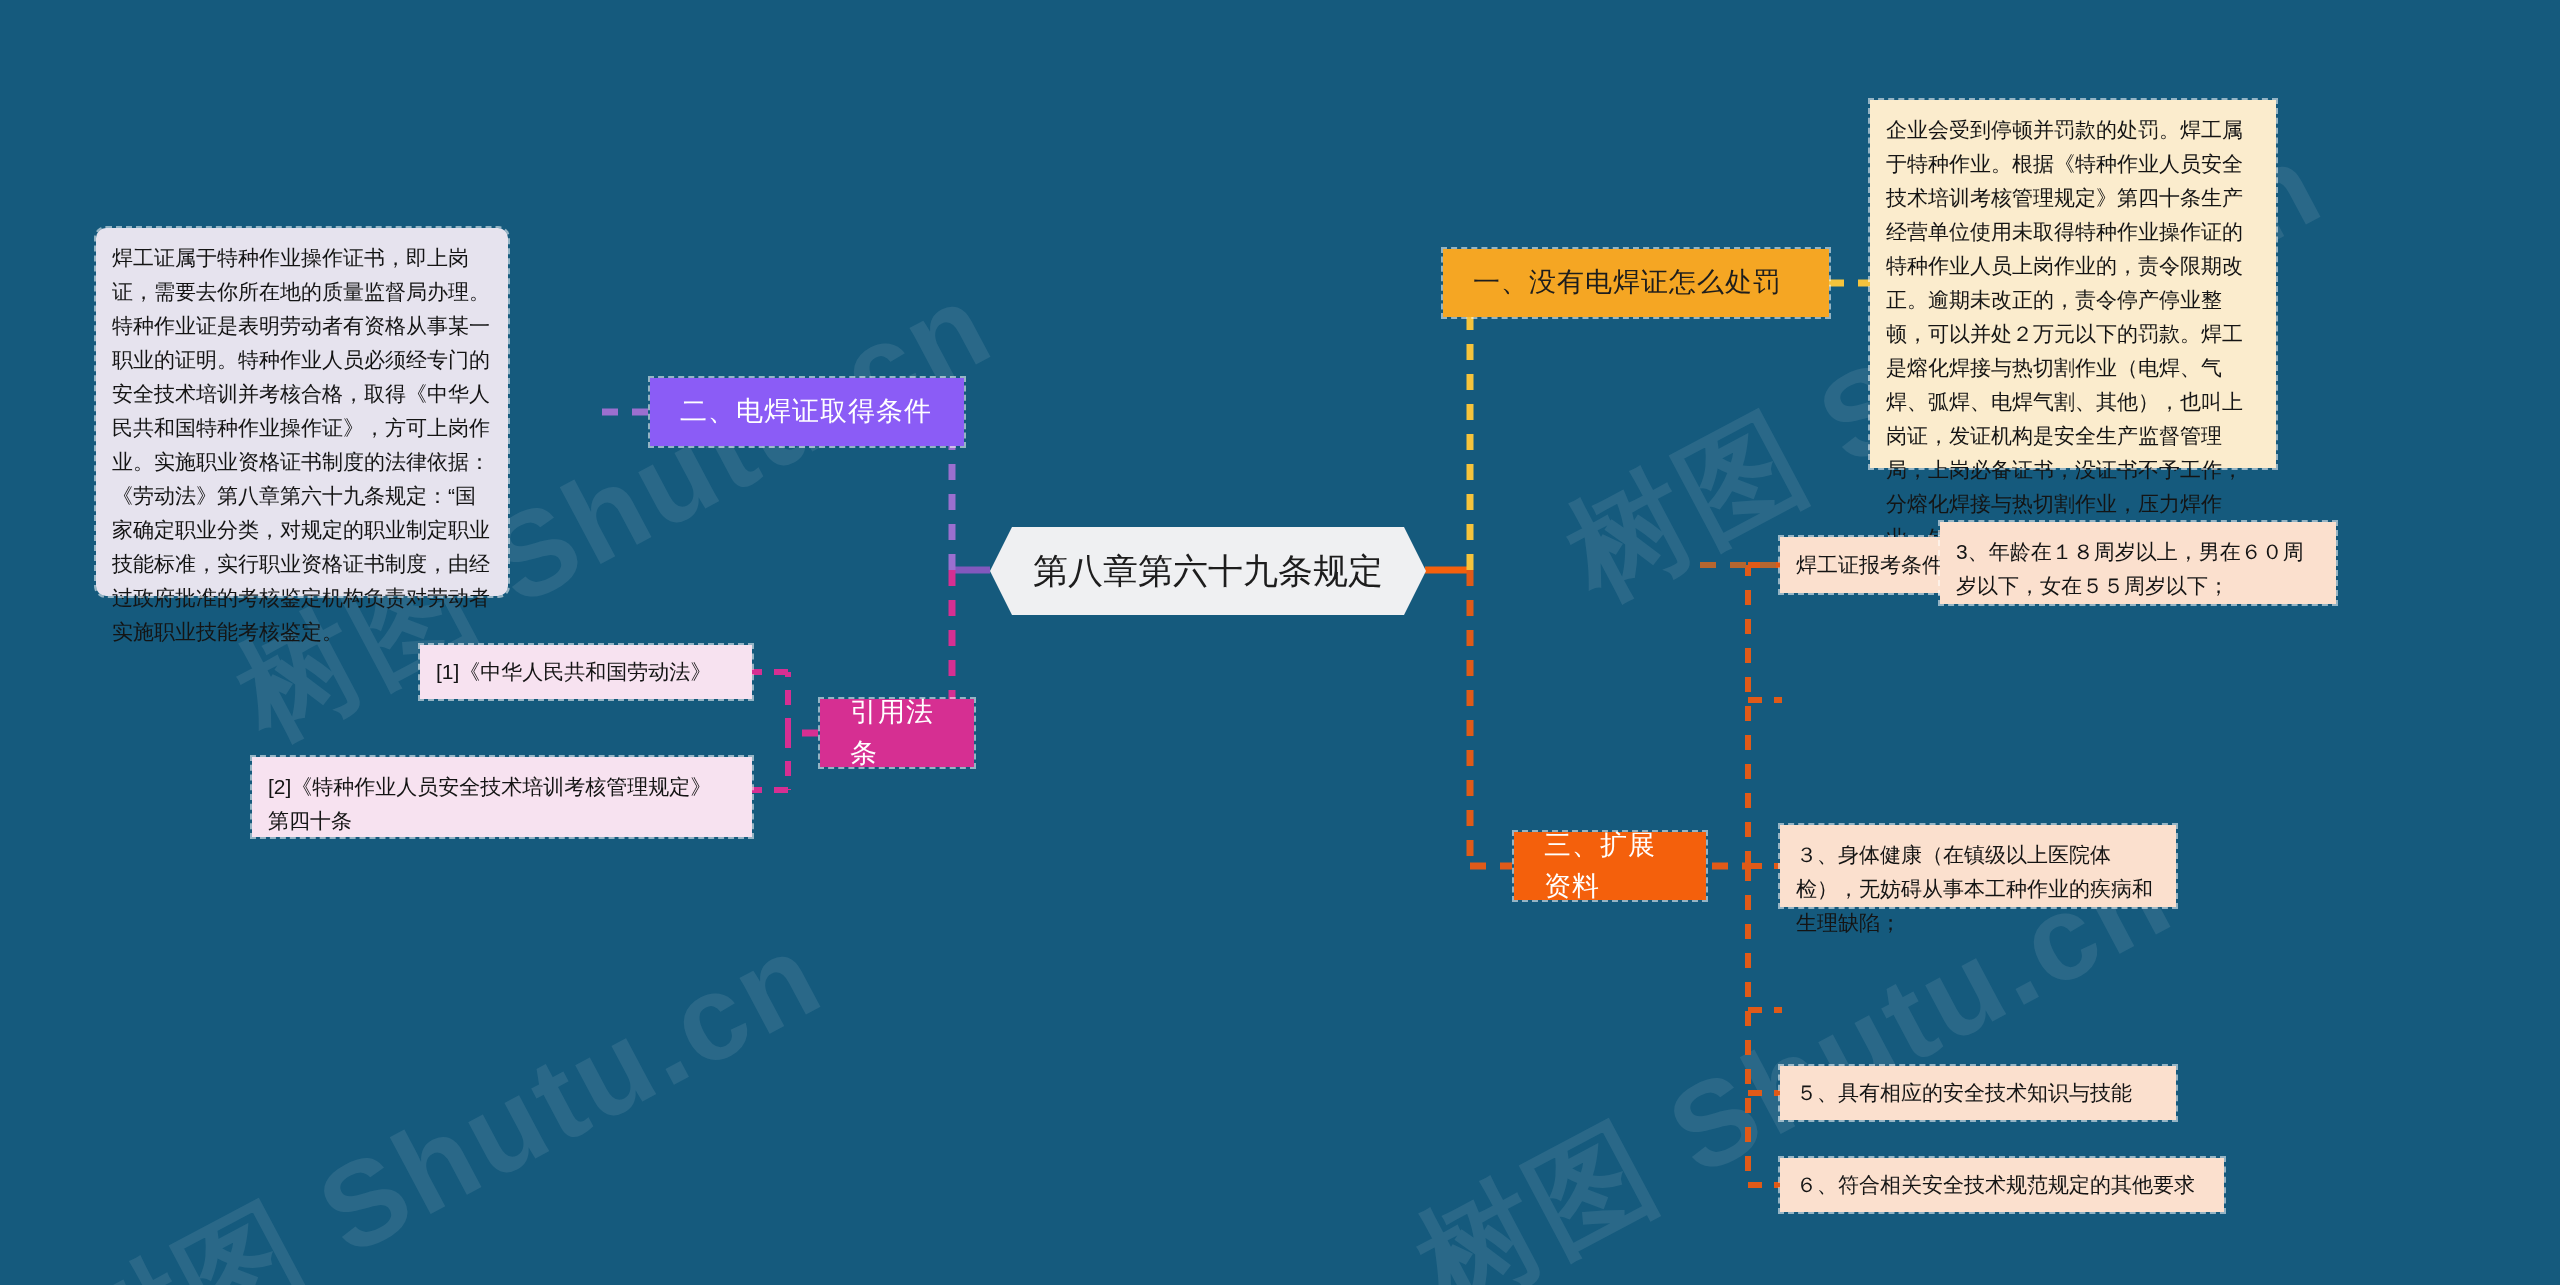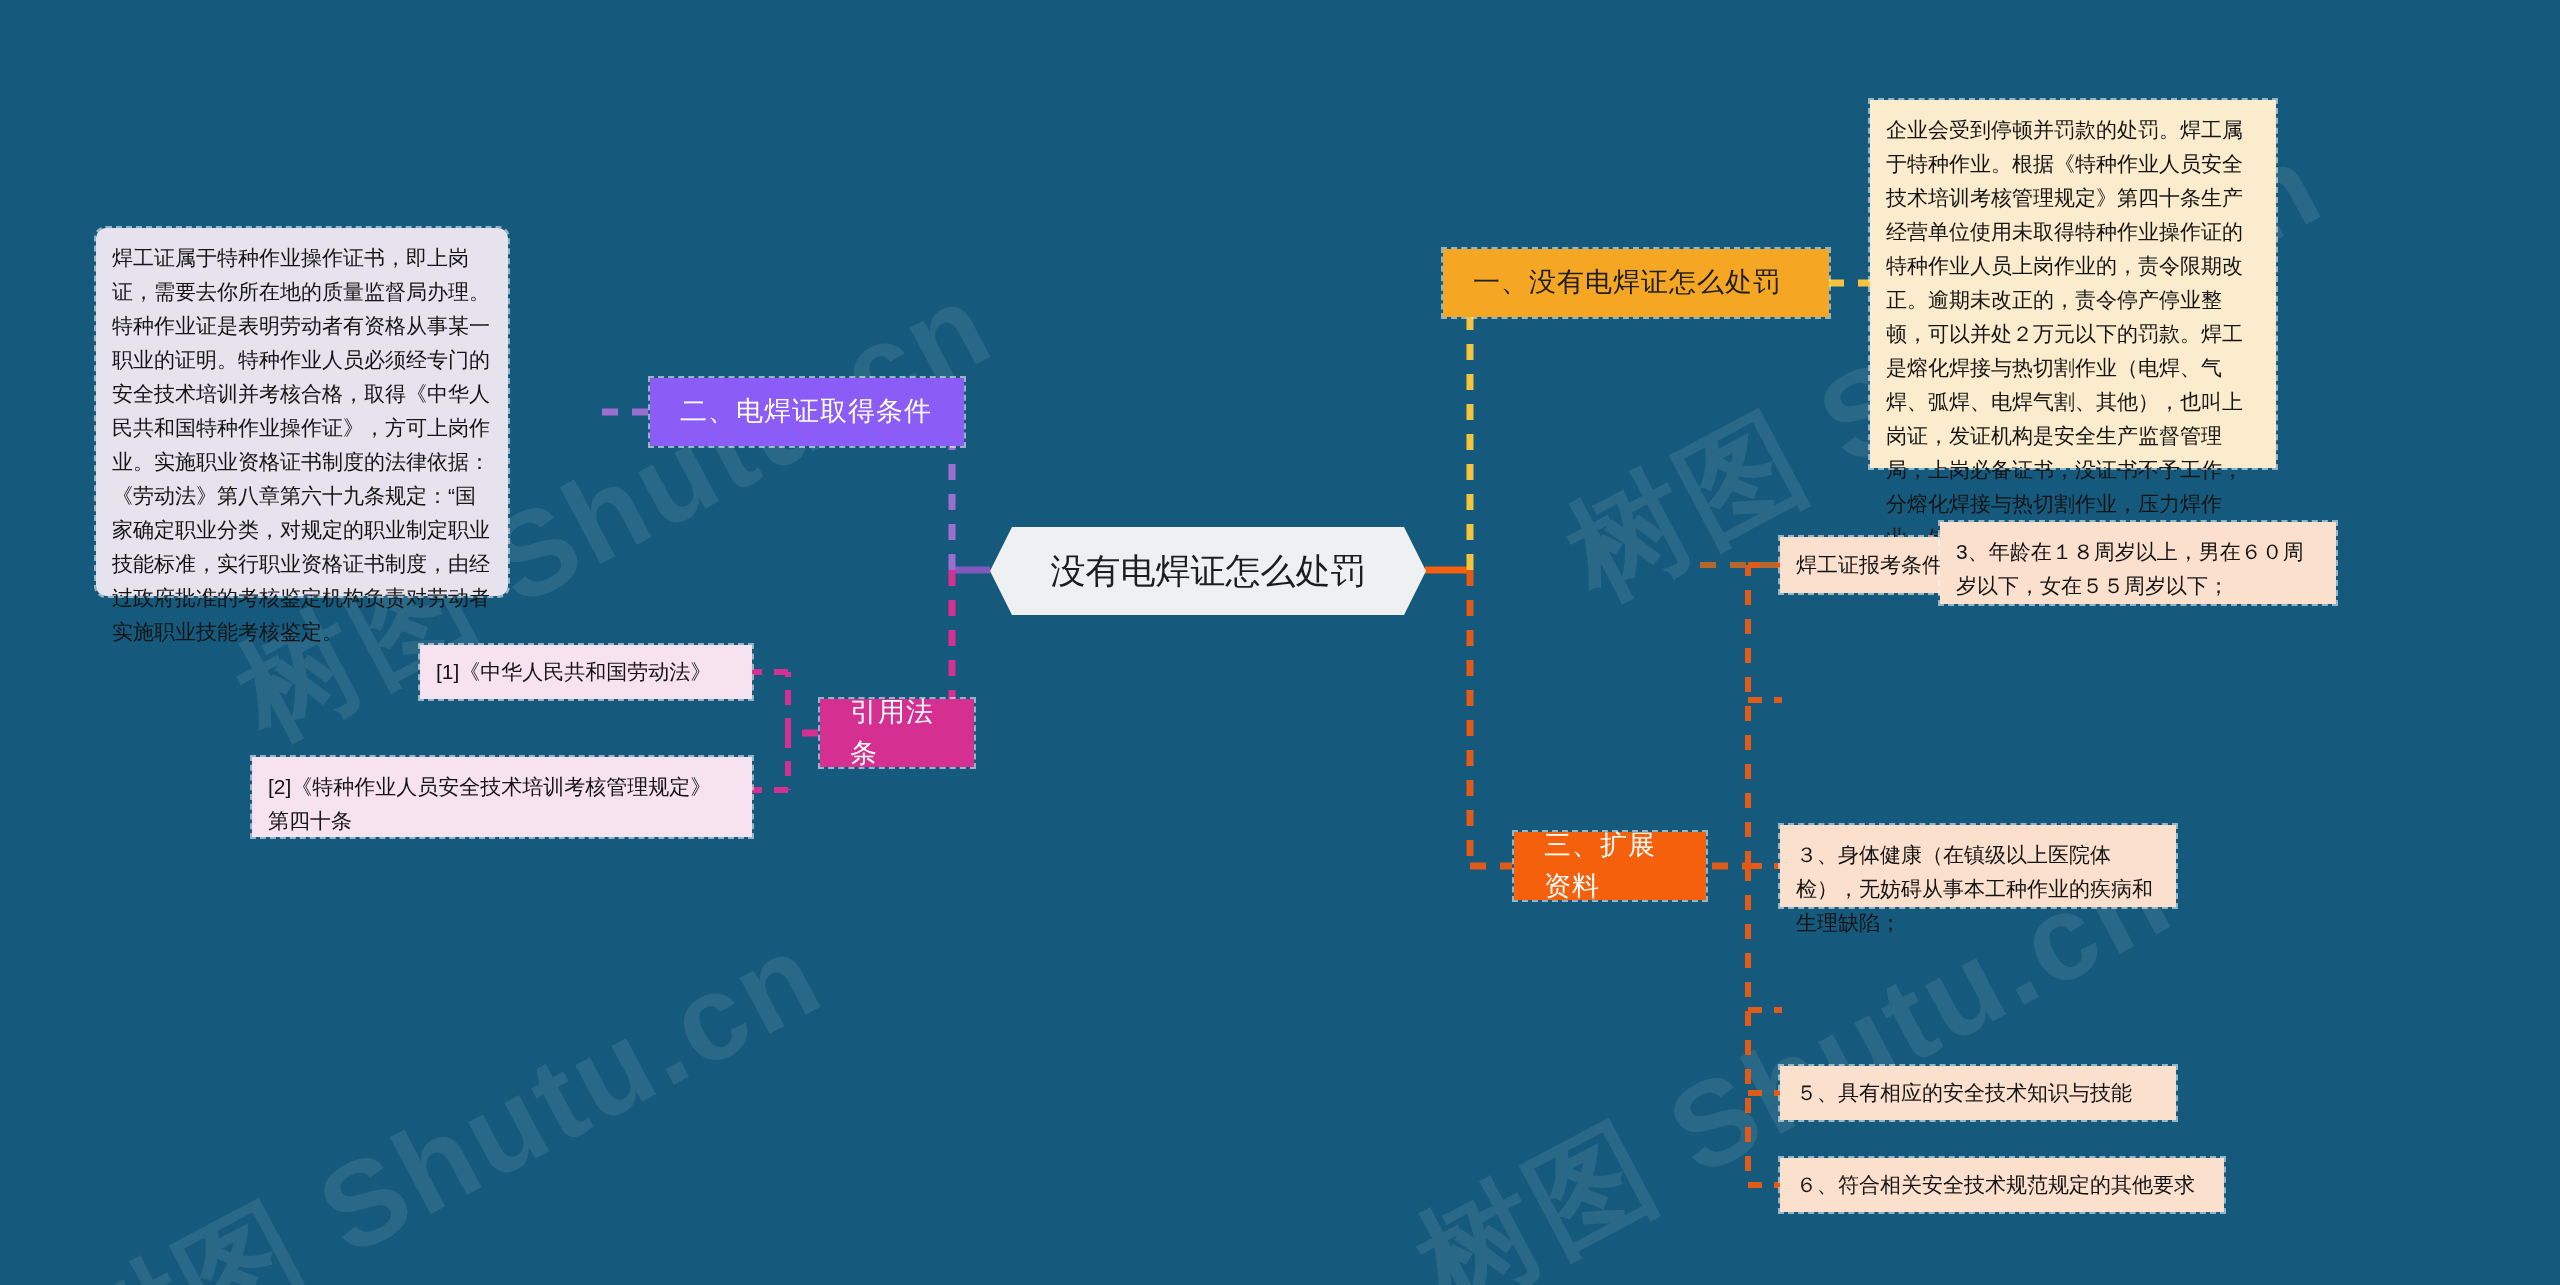--- a/index.html
+++ b/index.html
@@ -127,21 +127,21 @@
       <path d="M648,412 L600,412" stroke="#9b6fcf" stroke-width="7" stroke-dasharray="16 14"></path>
 
       <path d="M818,733 L788,733" stroke="#d62f92" stroke-width="7" stroke-dasharray="16 14"></path>
       <path d="M788,733 L788,672" stroke="#d62f92" stroke-width="6" stroke-dasharray="15 13"></path>
       <path d="M788,733 L788,790" stroke="#d62f92" stroke-width="6" stroke-dasharray="15 13"></path>
       <path d="M788,672 L752,672" stroke="#d62f92" stroke-width="6" stroke-dasharray="14 12"></path>
       <path d="M788,790 L752,790" stroke="#d62f92" stroke-width="6" stroke-dasharray="14 12"></path>
     </g>
   </svg>
 
-  <div class="node central dashout" style="left:990px;top:527px;width:436px;height:88px;">没有电焊证怎么处罚</div>
+  <div class="node central dashout" style="left:990px;top:527px;width:436px;height:88px;">第八章第六十九条规定</div>
 
   <div class="node branch orange dashout" style="left:1443px;top:249px;width:386px;height:68px;">一、没有电焊证怎么处罚</div>
 
   <div class="node leaf cream dashout" style="left:1870px;top:100px;width:406px;height:368px;">企业会受到停顿并罚款的处罚。焊工属于特种作业。根据《特种作业人员安全技术培训考核管理规定》第四十条生产经营单位使用未取得特种作业操作证的特种作业人员上岗作业的，责令限期改正。逾期未改正的，责令停产停业整顿，可以并处２万元以下的罚款。焊工是熔化焊接与热切割作业（电焊、气焊、弧焊、电焊气割、其他），也叫上岗证，发证机构是安全生产监督管理局，上岗必备证书，没证书不予工作，分熔化焊接与热切割作业，压力焊作业，钎焊作业，证书带磁卡，全国通用。</div>
 
   <div class="node branch deeporange dashout" style="left:1514px;top:832px;width:192px;height:68px;">三、扩展资料</div>
 
   <div class="node leaf peach center-v dashout" style="left:1780px;top:537px;width:222px;height:56px;padding:8px 16px;">焊工证报考条件：</div>
 
   <div class="node leaf peach dashout" style="left:1940px;top:522px;width:396px;height:82px;">3、年龄在１８周岁以上，男在６０周岁以下，女在５５周岁以下；</div>

